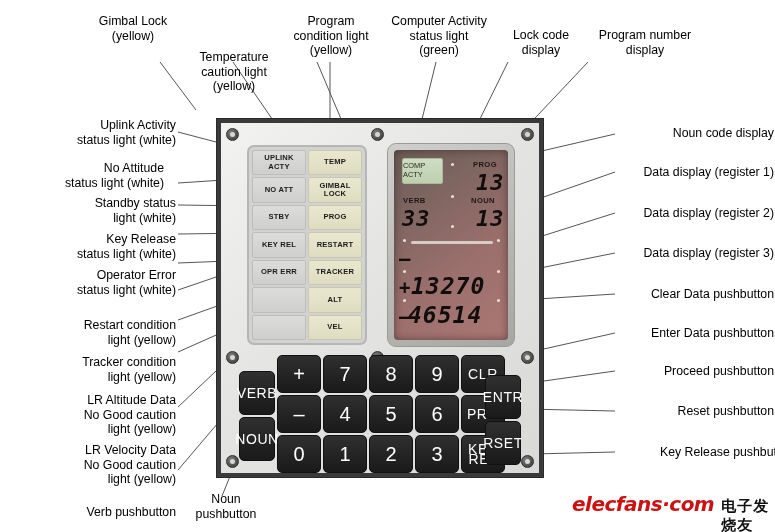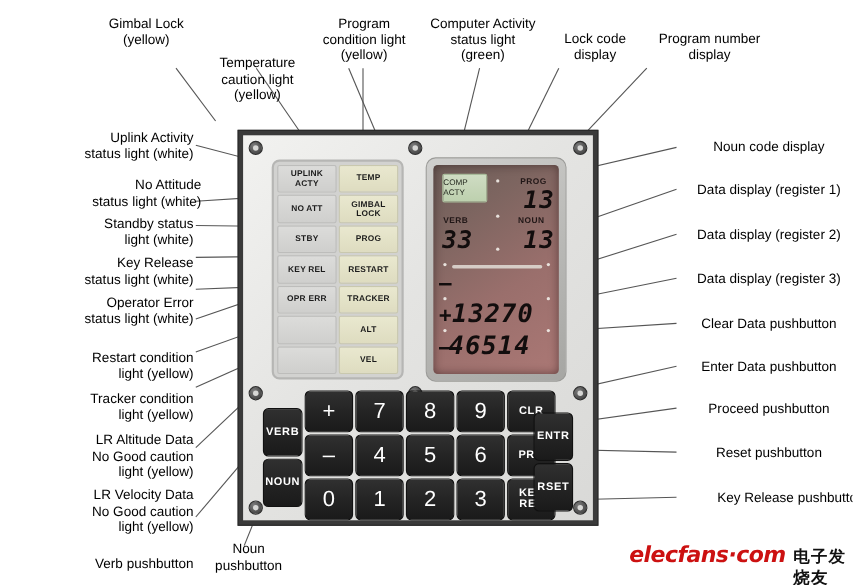--- a/index.html
+++ b/index.html
@@ -17,21 +17,21 @@
 
   
   .anno{
     position:absolute;
     font-size:12.3px;
     line-height:14.6px;
     color:#000;
     white-space:pre-line;
   }
   .anno.r{text-align:right;}
-  .anno.l{text-align:center;}
+  .anno.l{text-align:right;}
   .anno.c{text-align:center;}
 
   
   #panel{
     position:absolute;
     left:216px;top:118px;width:328px;height:360px;
     background:#3a3a3a;
     border:1px solid #2a2a2a;
     box-sizing:border-box;
   }
@@ -137,21 +137,21 @@
     background:linear-gradient(180deg,#303030 0%,#232323 55%,#1a1a1a 100%);
     border-radius:5px;
     color:#fff;
     display:flex;align-items:center;justify-content:center;
     text-align:center;
     white-space:pre-line;
     box-sizing:border-box;
     border:1px solid #111;
   }
   .key.num{font-size:20px;font-weight:400;}
-  .key.word{font-size:10px;font-weight:bold;letter-spacing:.6px;line-height:10.5px;}
+  .key.word{font-size:14px;font-weight:normal;letter-spacing:.6px;line-height:10.5px;}
 
   
   #watermark{
     position:absolute;left:572px;top:492px;
     display:flex;align-items:baseline;gap:7px;
   }
   #wm-en{
     font-family:"DejaVu Sans", sans-serif;
     font-size:20px;font-weight:bold;font-style:italic;
     color:#cc1111;letter-spacing:-.5px;
@@ -213,21 +213,21 @@
   <div class="anno c" style="left:378px;top:14px;width:122px;">Computer Activity
 status light
 (green)</div>
   <div class="anno c" style="left:497px;top:28px;width:88px;">Lock code
 display</div>
   <div class="anno c" style="left:585px;top:28px;width:120px;">Program number
 display</div>
 
   <div class="anno r" style="left:18px;top:118px;width:158px;">Uplink Activity
 status light (white)</div>
-  <div class="anno r" style="left:25px;top:161px;width:158px;">No Attitude
+  <div class="anno r" style="left:6px;top:161px;width:158px;">No Attitude
 status light (white)</div>
   <div class="anno r" style="left:18px;top:196px;width:158px;">Standby status
 light (white)</div>
   <div class="anno r" style="left:18px;top:232px;width:158px;">Key Release
 status light (white)</div>
   <div class="anno r" style="left:18px;top:268px;width:158px;">Operator Error
 status light (white)</div>
   <div class="anno r" style="left:18px;top:318px;width:158px;">Restart condition
 light (yellow)</div>
   <div class="anno r" style="left:18px;top:355px;width:158px;">Tracker condition

